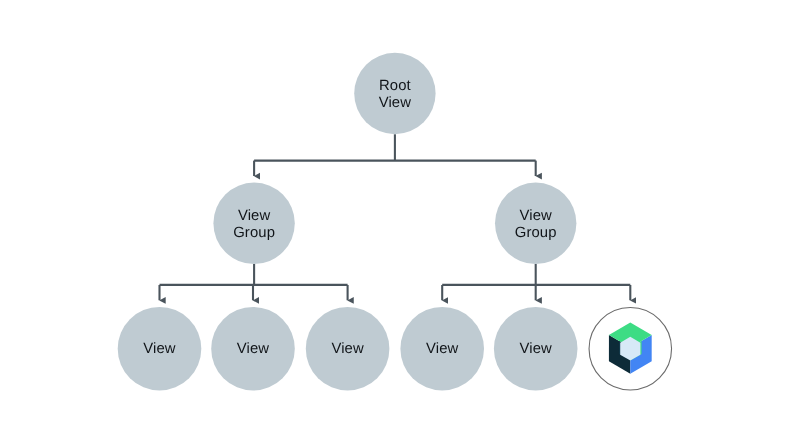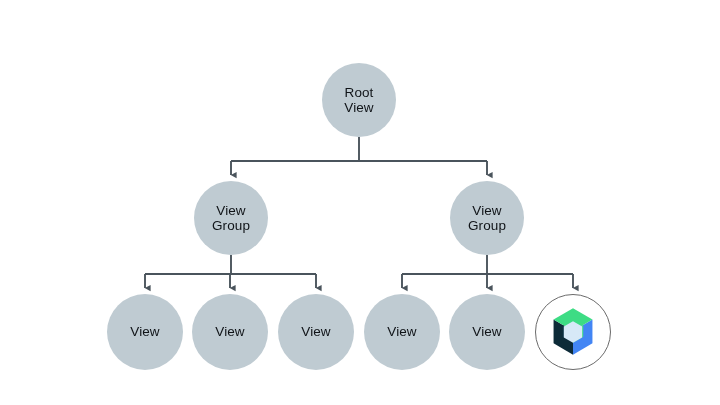--- a/index.html
+++ b/index.html
@@ -13,21 +13,20 @@
     position: relative;
     overflow: hidden;
     font-family: "Liberation Sans", sans-serif;
   }
   #diagram-canvas {
     position: absolute;
     left: 0;
     top: 0;
     width: 720px;
     height: 383px;
-    margin-top: 15px;
   }
   #edge-layer {
     position: absolute;
     left: 0;
     top: 0;
     width: 720px;
     height: 405px;
   }
   .node {
     position: absolute;

